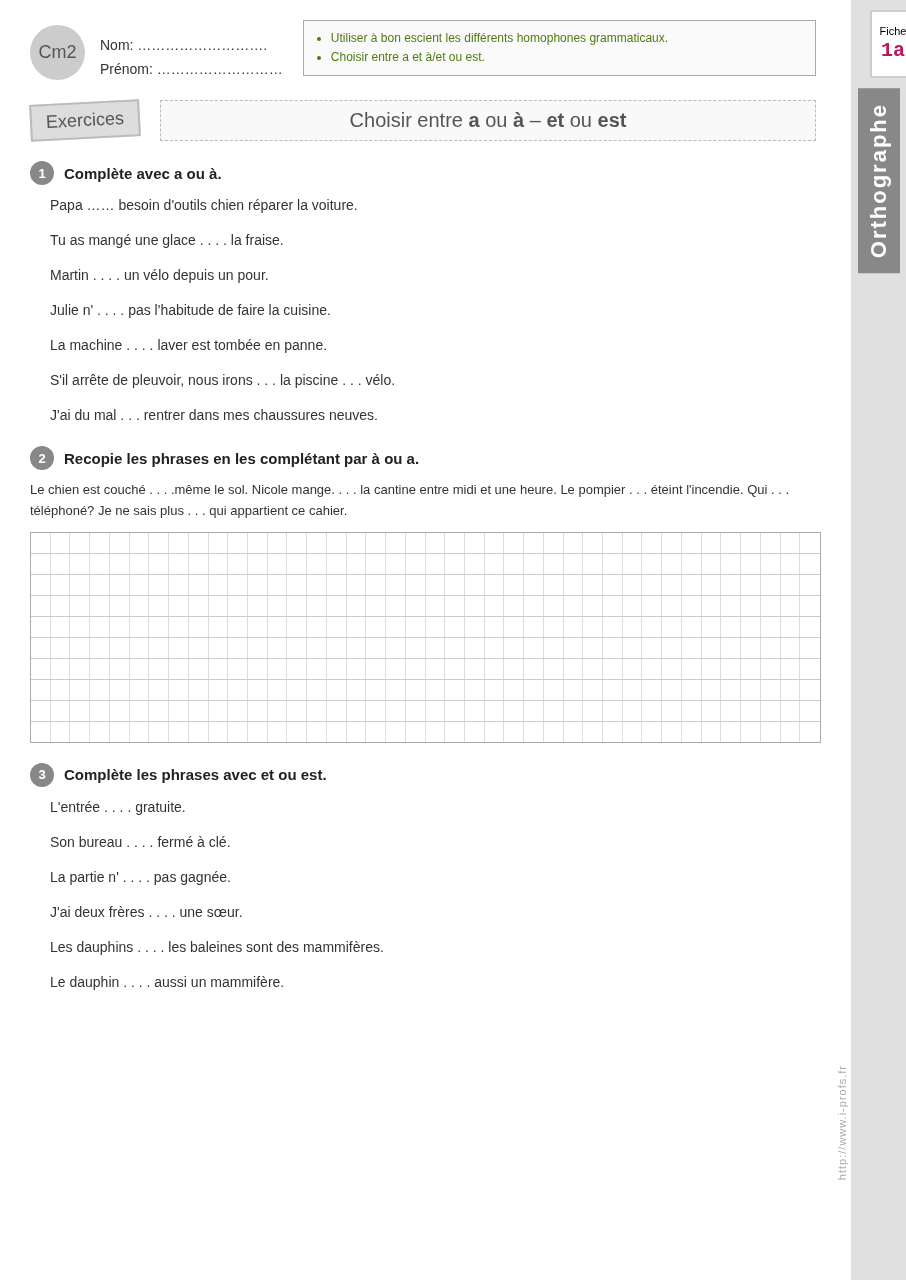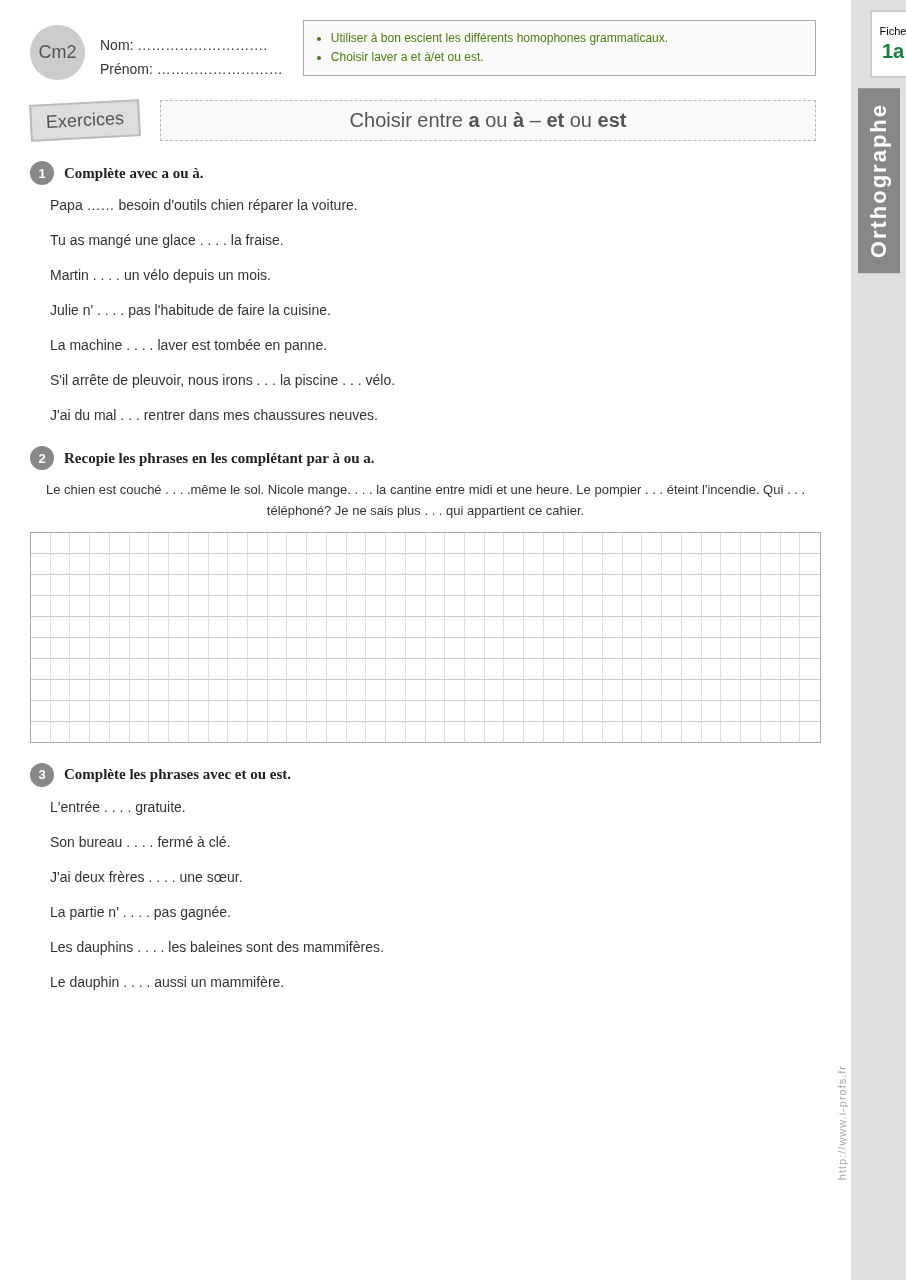--- a/index.html
+++ b/index.html
@@ -41,21 +41,22 @@
       text-align: center;
       font-size: 11px;
       margin-top: 10px;
       line-height: 1.3;
       margin-left: 29px;
     }
 
     .fiche-number {
       font-size: 20px;
       font-weight: bold;
-      color: #15803d;
+      color: #be185d;
+      font-family: Liberation Mono, monospace;
     }
 
     .orthographe-label {
       writing-mode: vertical-rl;
       transform: rotate(180deg);
       font-size: 22px;
       font-weight: bold;
       color: #fff;
       background: #888;
       padding: 15px 8px;
@@ -166,21 +167,20 @@
       font-size: 13px;
       font-weight: bold;
       margin-right: 10px;
       flex-shrink: 0;
     }
 
     .section-title {
       font-size: 15px;
       font-weight: bold;
       color: #222;
-      font-family: Liberation Serif, serif;
     }
 
     
     .exercise-content {
       padding-left: 20px;
       padding-right: 60px;
     }
 
     .exercise-line {
       font-size: 14px;
@@ -215,21 +215,20 @@
       border-right: none;
     }
 
     
     .section2-text {
       font-size: 13px;
       color: #333;
       margin-bottom: 8px;
       line-height: 1.6;
       padding-right: 55px;
-      text-align: center;
     }
 
     
     .url-watermark {
       position: absolute;
       right: 58px;
       bottom: 100px;
       writing-mode: vertical-rl;
       transform: rotate(180deg);
       font-size: 11px;
@@ -252,21 +251,21 @@
 
   <div class="header">
     <div class="cm2-badge">Cm2</div>
     <div class="nom-prenom">
       <div>Nom: ……………………….</div>
       <div>Prénom: ………………………</div>
     </div>
     <div class="objectives-box">
       <ul>
         <li>Utiliser à bon escient les différents homophones grammaticaux.</li>
-        <li>Choisir laver a et à/et ou est.</li>
+        <li>Choisir entre a et à/et ou est.</li>
       </ul>
     </div>
   </div>
 
   <div class="exercises-header">
     <div class="exercises-tag">Exercices</div>
     <div class="exercises-title">
       <span>Choisir entre </span>
       <strong>a</strong>
       <span> ou </span>
@@ -279,21 +278,21 @@
   </div>
 
   <div class="section-header">
     <div class="section-number">1</div>
     <div class="section-title">Complète avec a ou à.</div>
   </div>
 
   <div class="exercise-content">
     <div class="exercise-line">Papa ……  besoin d'outils chien réparer la voiture.</div>
     <div class="exercise-line">Tu as mangé une glace . . . . la fraise.</div>
-    <div class="exercise-line">Martin . . . .  un vélo depuis un mois.</div>
+    <div class="exercise-line">Martin . . . .  un vélo depuis un pour.</div>
     <div class="exercise-line">Julie n' . . . . pas l'habitude de faire la cuisine.</div>
     <div class="exercise-line">La machine . . . . laver est tombée en panne.</div>
     <div class="exercise-line">S'il arrête de pleuvoir, nous irons . . . la piscine . . . vélo.</div>
     <div class="exercise-line">J'ai du mal  . . . rentrer dans mes chaussures neuves.</div>
   </div>
 
   <div class="section-header">
     <div class="section-number">2</div>
     <div class="section-title">Recopie les phrases en les complétant par à ou a.</div>
   </div>
@@ -726,21 +725,21 @@
     </div>
 
   <div class="section-header">
     <div class="section-number">3</div>
     <div class="section-title">Complète les phrases avec et ou est.</div>
   </div>
 
   <div class="exercise-content">
     <div class="exercise-line">L'entrée . . . . gratuite.</div>
     <div class="exercise-line">Son bureau . . . . fermé à clé.</div>
+    <div class="exercise-line">La partie n' . . . . pas gagnée.</div>
     <div class="exercise-line">J'ai deux frères . . . . une sœur.</div>
-    <div class="exercise-line">La partie n' . . . . pas gagnée.</div>
     <div class="exercise-line">Les dauphins . . . .  les baleines sont des mammifères.</div>
     <div class="exercise-line">Le dauphin . . . . aussi un mammifère.</div>
   </div>
 
   <div class="url-watermark">http://www.i-profs.fr</div>
 
 </div>
 
 </body></html>

